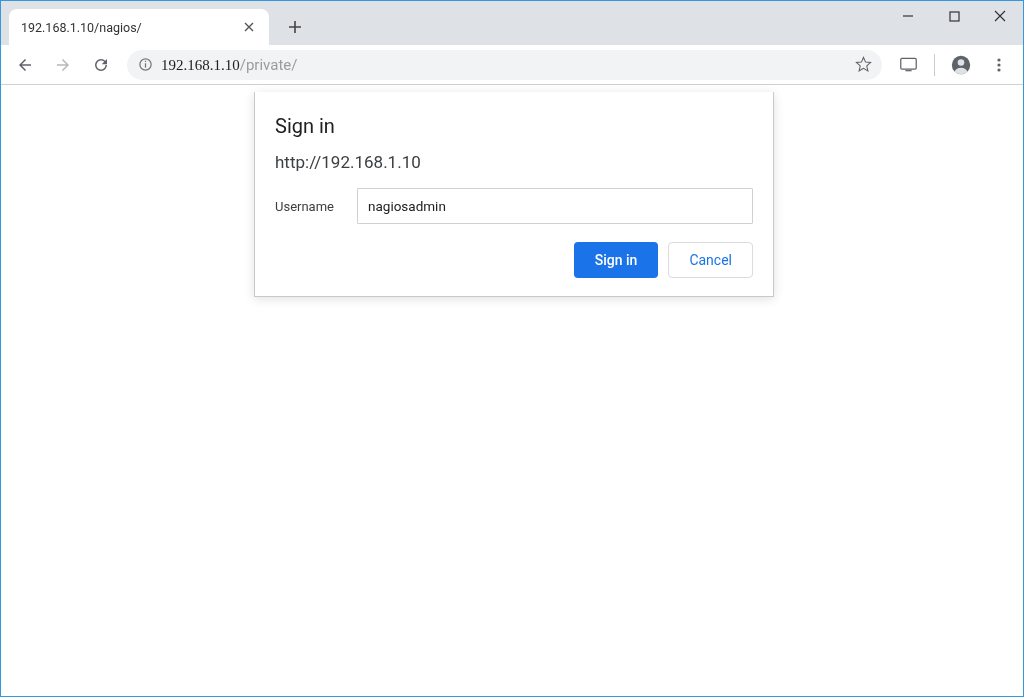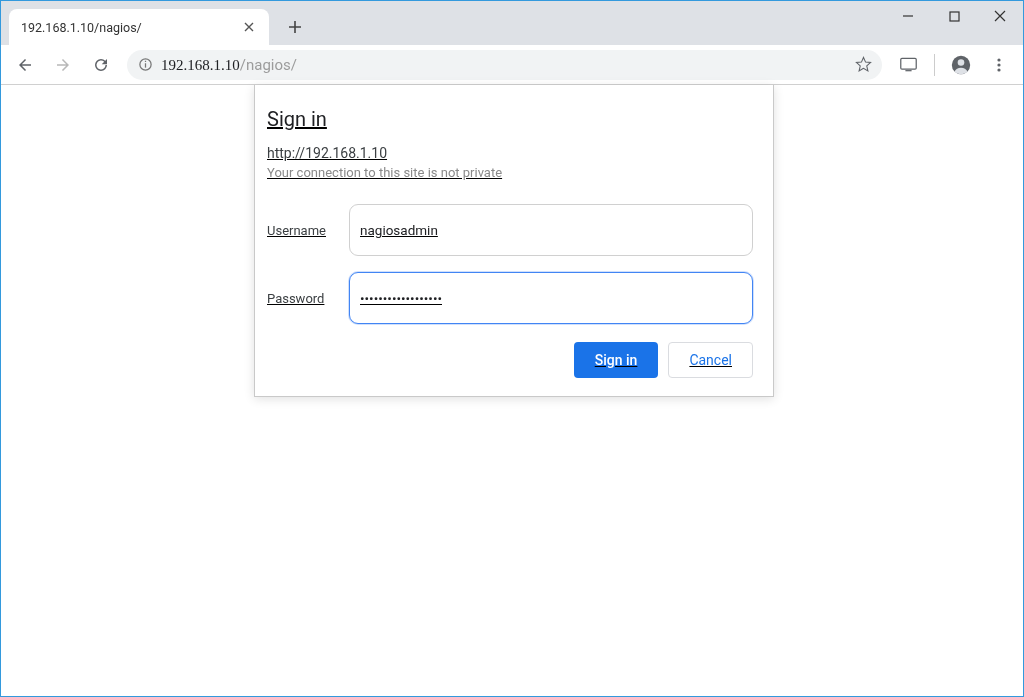--- a/index.html
+++ b/index.html
@@ -152,37 +152,36 @@
       position: relative;
       width: 100%;
       height: calc(100% - 84px);
       background: #fff;
     }
 
     
     .auth-dialog {
       position: absolute;
       left: 253px;
-      top: 0;
+      top: 7px;
       width: 520px;
       background: #fff;
       border: 1px solid #c9c9c9;
       border-top: none;
       box-shadow: 0 2px 10px rgba(0,0,0,0.12);
-      padding: 22px 20px 18px 12px;
-      text-decoration: underline;
+      padding: 22px 20px 18px 20px;
     }
     .auth-title {
       font-size: 20px;
       color: #202124;
       margin-bottom: 14px;
       font-weight: 400;
     }
     .auth-url {
-      font-size: 14px;
+      font-size: 17px;
       color: #3c4043;
       margin-bottom: 4px;
     }
     .auth-warn {
       font-size: 13px;
       color: #8a8a8a;
       margin-bottom: 24px;
     }
     .field-row {
       display: flex;
@@ -190,23 +189,23 @@
       margin-bottom: 16px;
       margin-top: 16px;
     }
     .field-label {
       width: 82px;
       font-size: 13px;
       color: #3c4043;
     }
     .field-input {
       flex: 1;
-      height: 52px;
+      height: 36px;
       border: 1px solid #d0d0d0;
-      border-radius: 9px;
+      border-radius: 1px;
       padding: 0 10px;
       font-size: 13.5px;
       color: #202124;
       outline: none;
       background: #fff;
     }
     .field-input.focused {
       border: 1px solid #4285f4;
       box-shadow: 0 0 0 1px rgba(66,133,244,0.25);
     }
@@ -293,21 +292,21 @@
   </div>
   <div class="omnibox">
     <span class="info-icon">
       <svg width="15" height="15" viewBox="0 0 24 24">
           <circle cx="12" cy="12" r="9" stroke="currentColor" stroke-width="2" fill="none"></circle>
           <rect x="11" y="10" width="2" height="7" fill="currentColor"></rect>
           <rect x="11" y="6" width="2" height="2" fill="currentColor"></rect>
         </svg>
     </span>
     <span class="url">
-      <span class="host">192.168.1.10</span><span>/nagios/</span>
+      <span class="host">192.168.1.10</span><span>/private/</span>
     </span>
     <span class="star-icon">
       <svg width="17" height="17" viewBox="0 0 24 24">
           <path d="M12 17.3l-6.2 3.7 1.6-7L2 9.2l7.1-.6L12 2l2.9 6.6 7.1.6-5.4 4.8 1.6 7z" stroke="currentColor" stroke-width="1.5" fill="none"></path>
         </svg>
     </span>
   </div>
   <div class="nav-btn">
     <svg width="17" height="15" viewBox="0 0 22 18">
         <rect x="1" y="1" width="20" height="14" rx="1.5" stroke="currentColor" stroke-width="1.6" fill="none"></rect>
@@ -328,30 +327,25 @@
         <circle cx="8" cy="8" r="1.6" fill="currentColor"></circle>
         <circle cx="8" cy="13" r="1.6" fill="currentColor"></circle>
       </svg>
   </div>
 </div>
 
 <div class="content">
   <div class="auth-dialog">
     <div class="auth-title">Sign in</div>
     <div class="auth-url">http://192.168.1.10</div>
-    <div class="auth-warn">Your connection to this site is not private</div>
 
     <div class="field-row">
       <div class="field-label">Username</div>
       <input type="text" class="field-input" value="nagiosadmin" style="">
     </div>
 
-    <div class="field-row">
-      <div class="field-label">Password</div>
-      <input type="text" class="field-input focused" value="••••••••••••••••••" style="">
-    </div>
 
     <div class="btn-row">
       <div class="btn btn-primary">Sign in</div>
       <div class="btn btn-secondary">Cancel</div>
     </div>
   </div>
 </div>
 
 </body></html>

